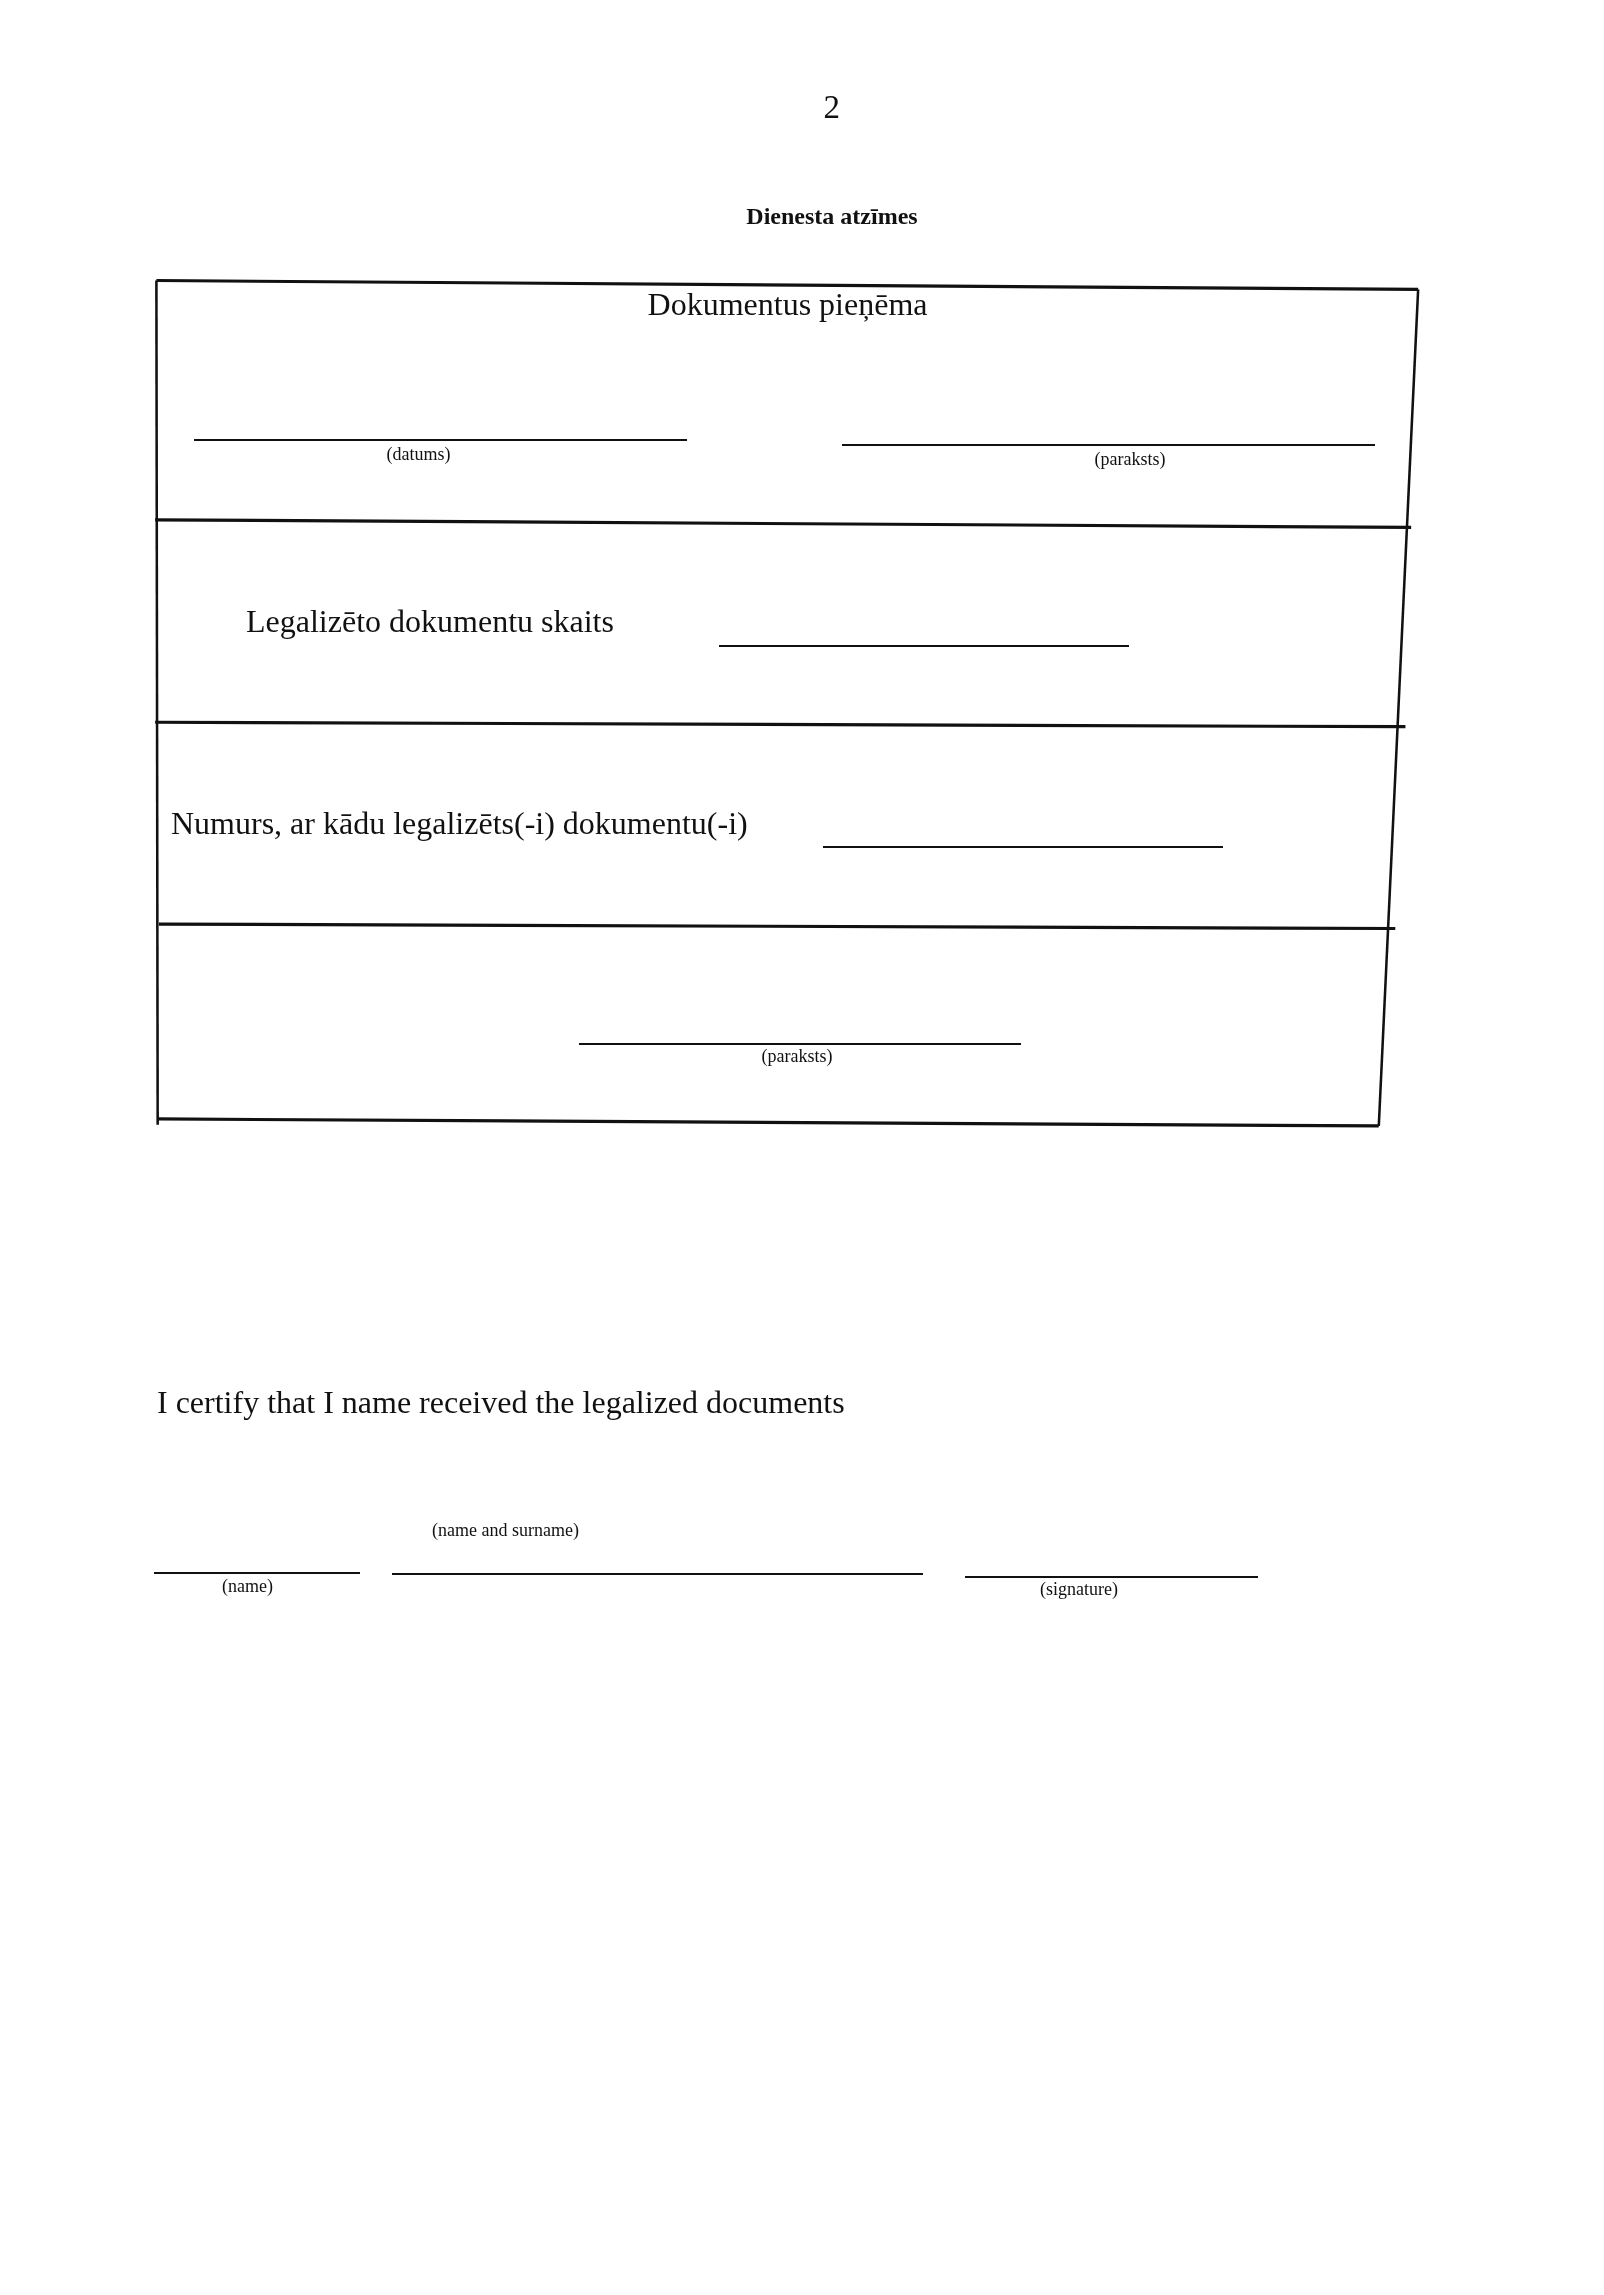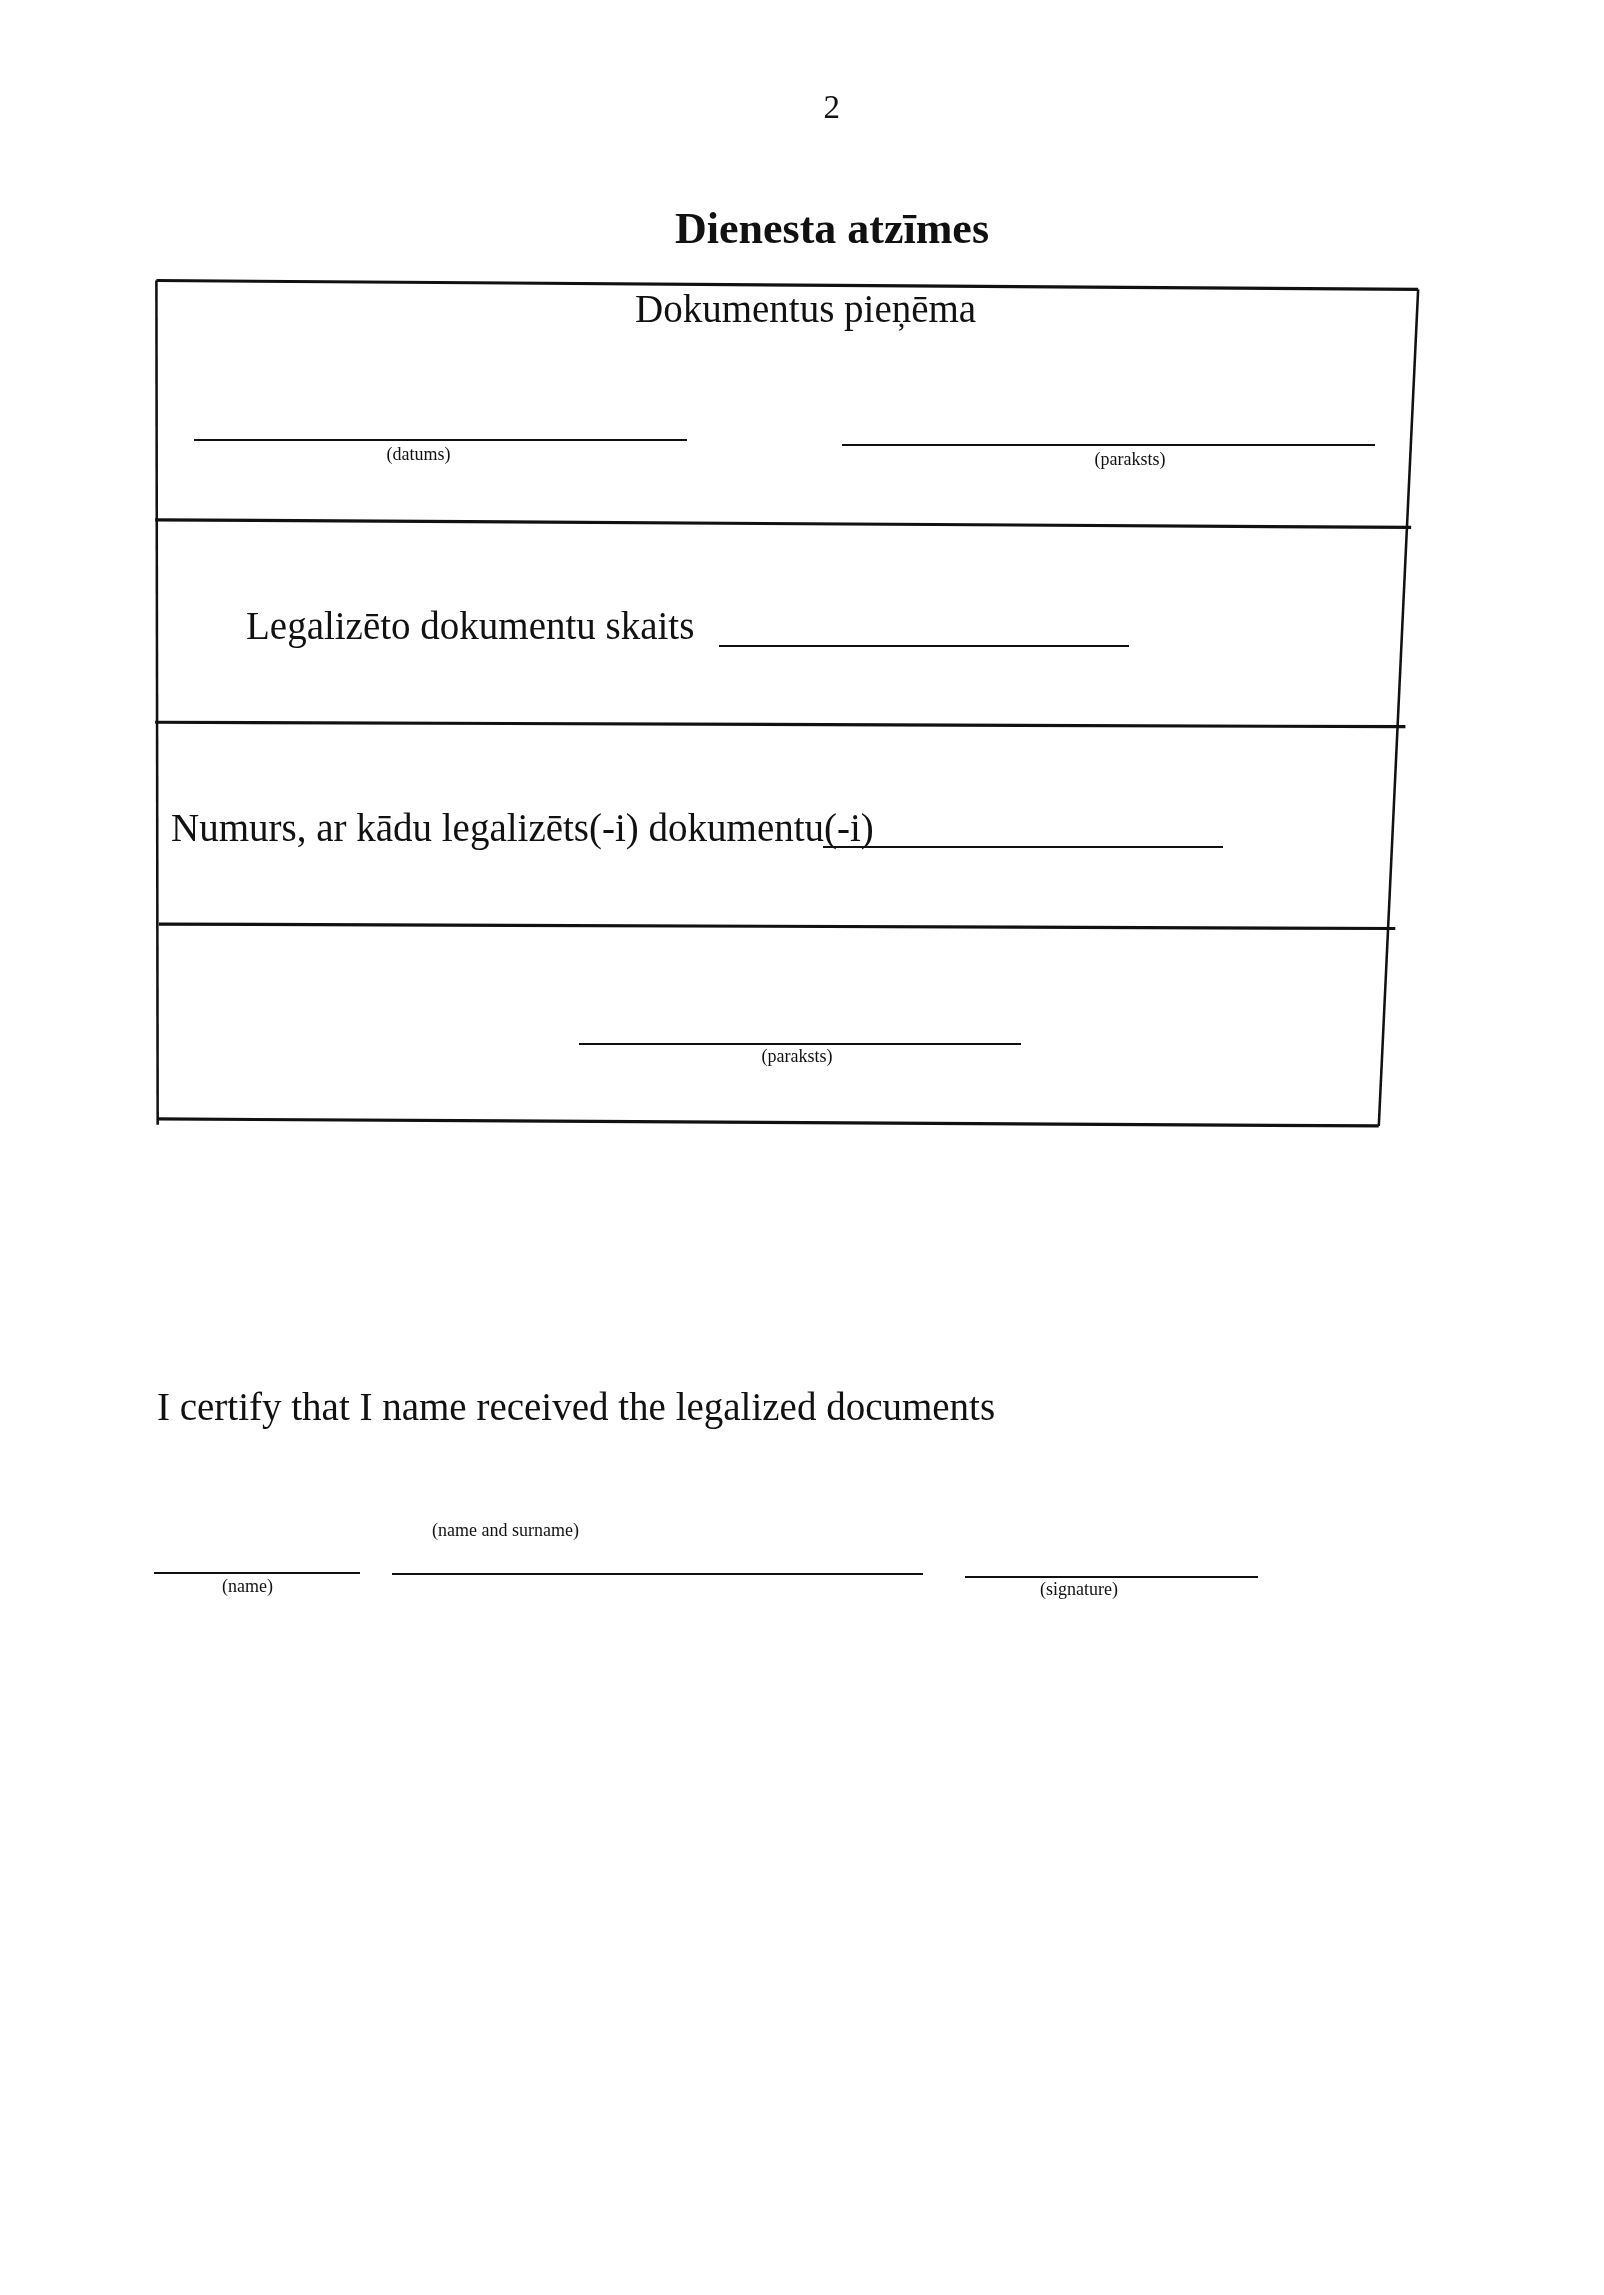--- a/index.html
+++ b/index.html
@@ -17,34 +17,34 @@
     }
     .abs { position: absolute; }
     .page-number {
       left: 819px; top: 89px;
       width: 25.4px; text-align: center;
       font-size: 33px;
     }
     .title {
       left: 635px; top: 203px;
       width: 394px; text-align: center;
-      font-size: 44px; font-weight: bold;
+      font-size: 24px; font-weight: bold;
     }
     
     .frame {
       left: 0; top: 0;
       width: 1605px; height: 2295px;
       pointer-events: none;
     }
     .frame line, .frame polyline {
       stroke: #111111;
       fill: none;
     }
     .label-lg {
-      font-size: 39px;
+      font-size: 32px;
       white-space: nowrap;
     }
     .label-sm {
       font-size: 18px;
       white-space: nowrap;
     }
     .cell-heading {
       left: 635px; top: 286px; width: 305px; text-align: center;
     }
     .datums-label {

